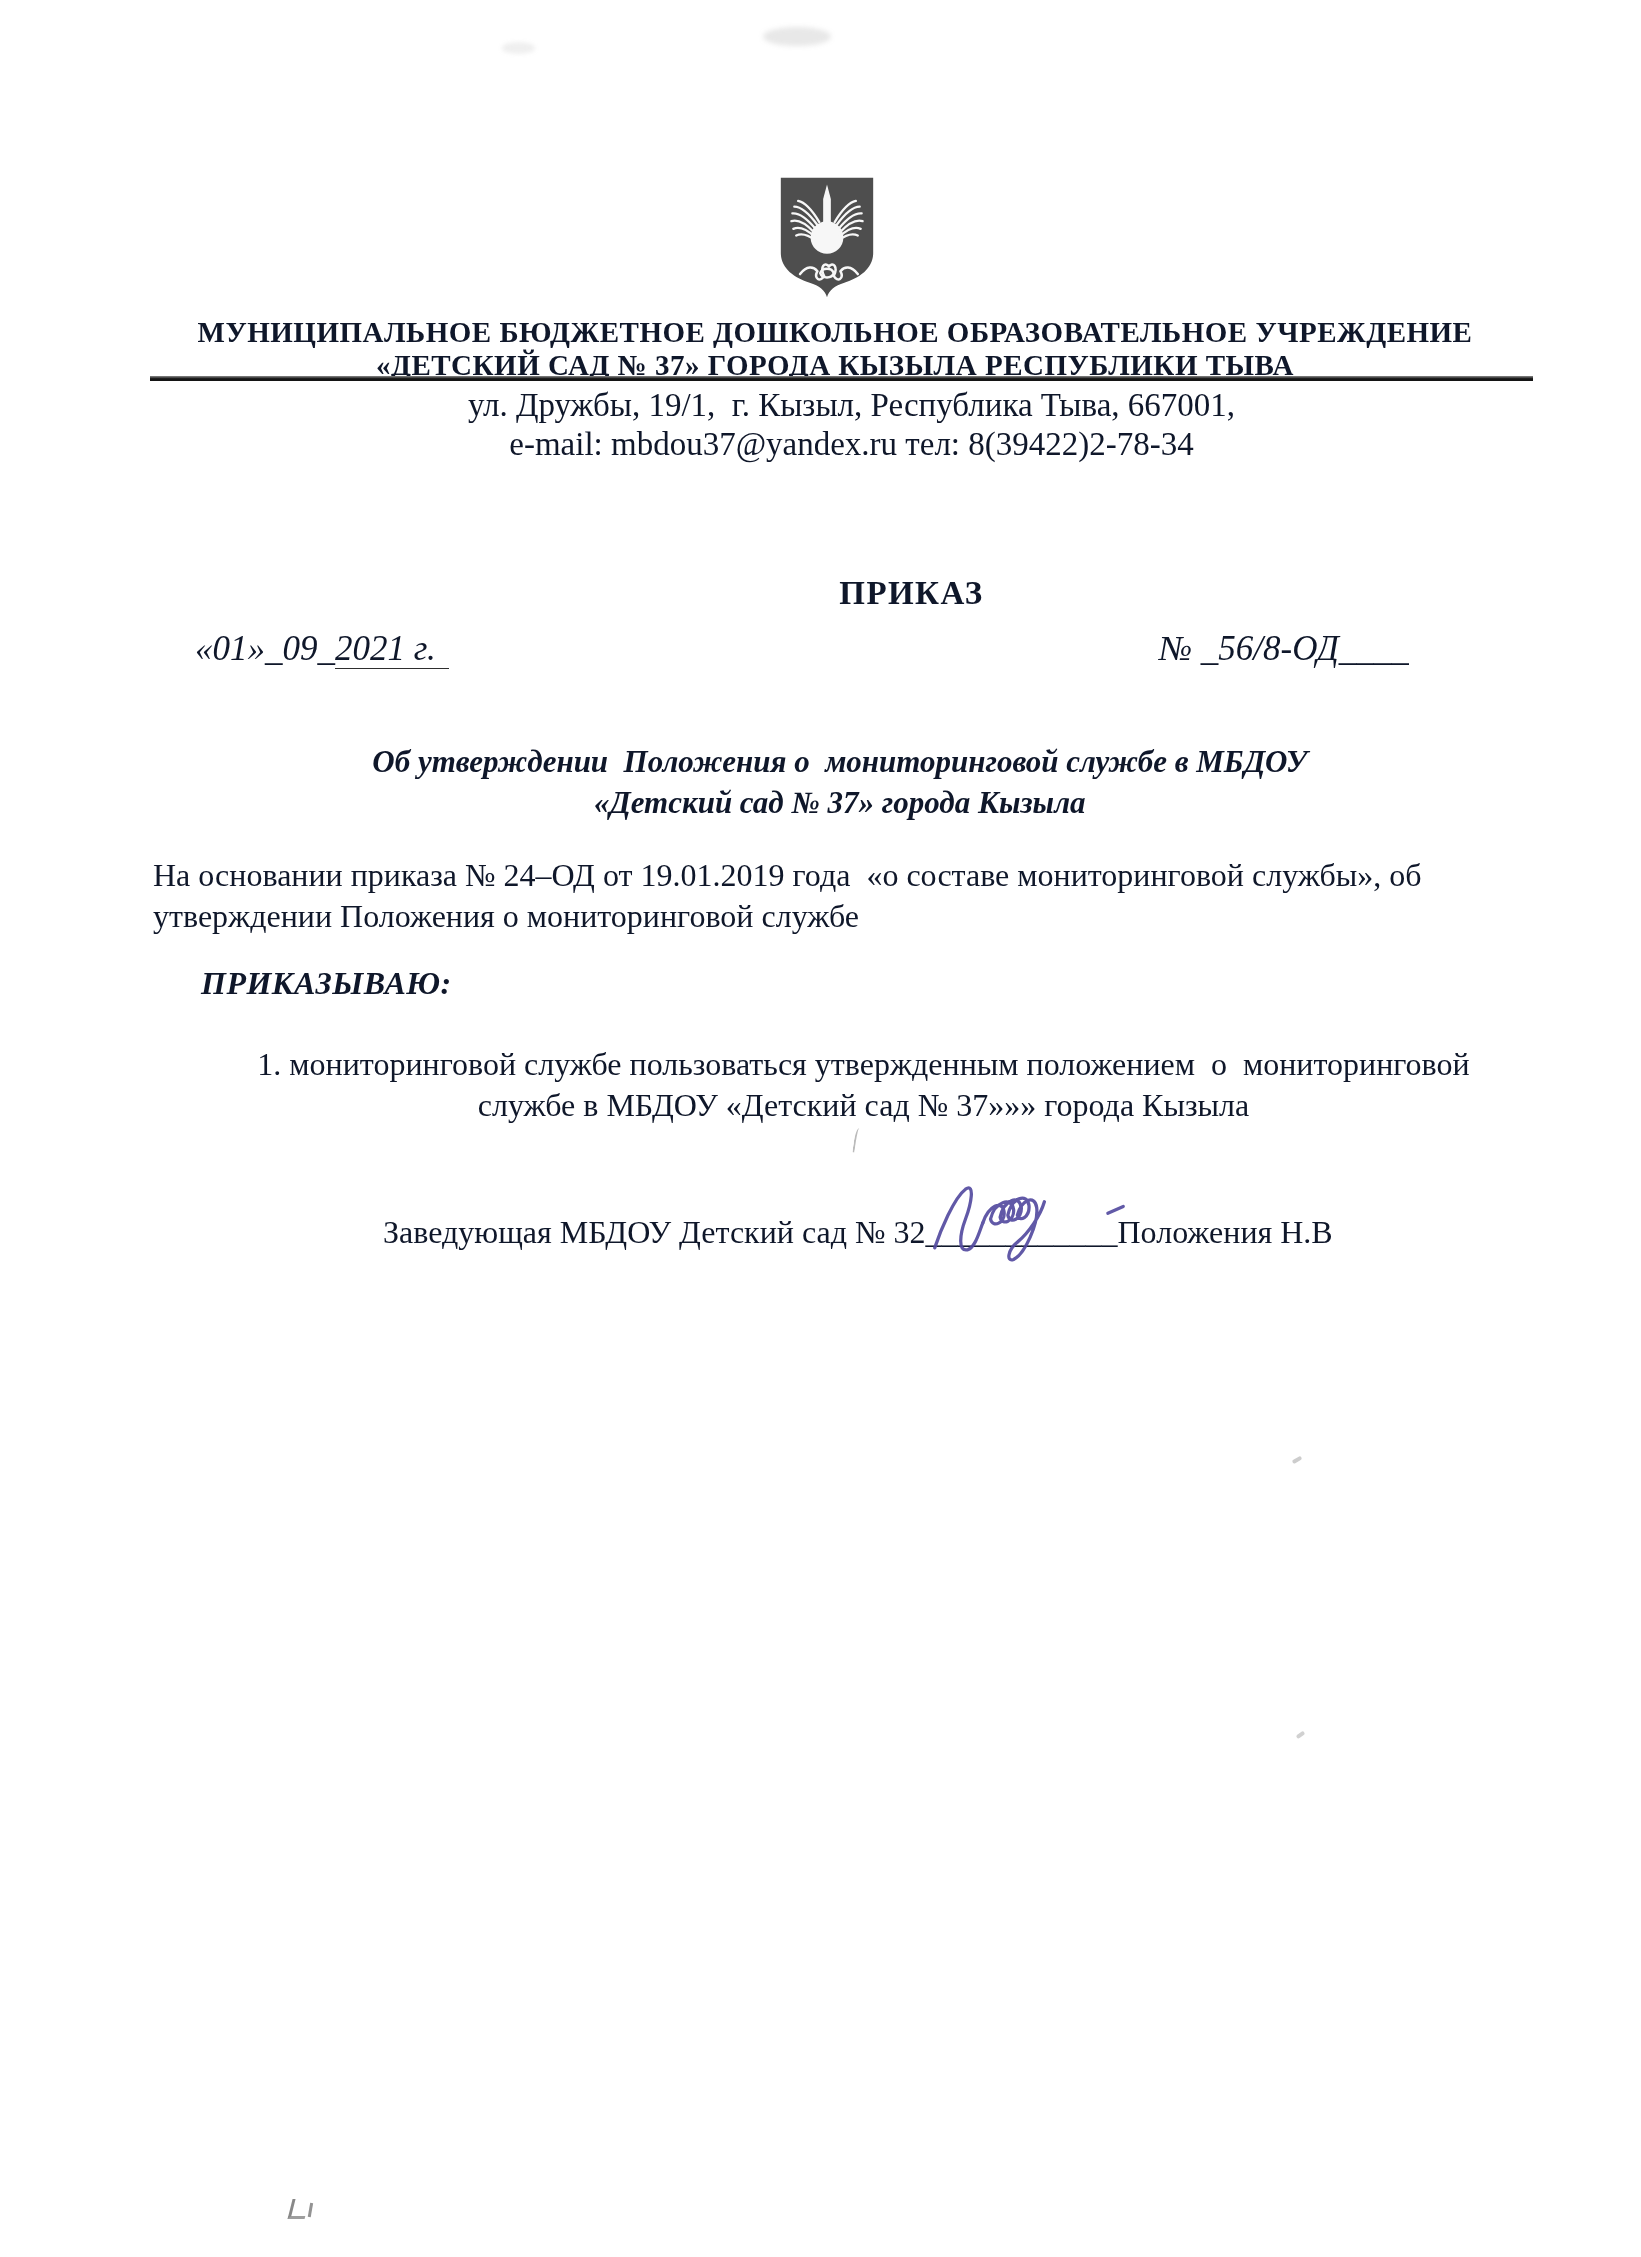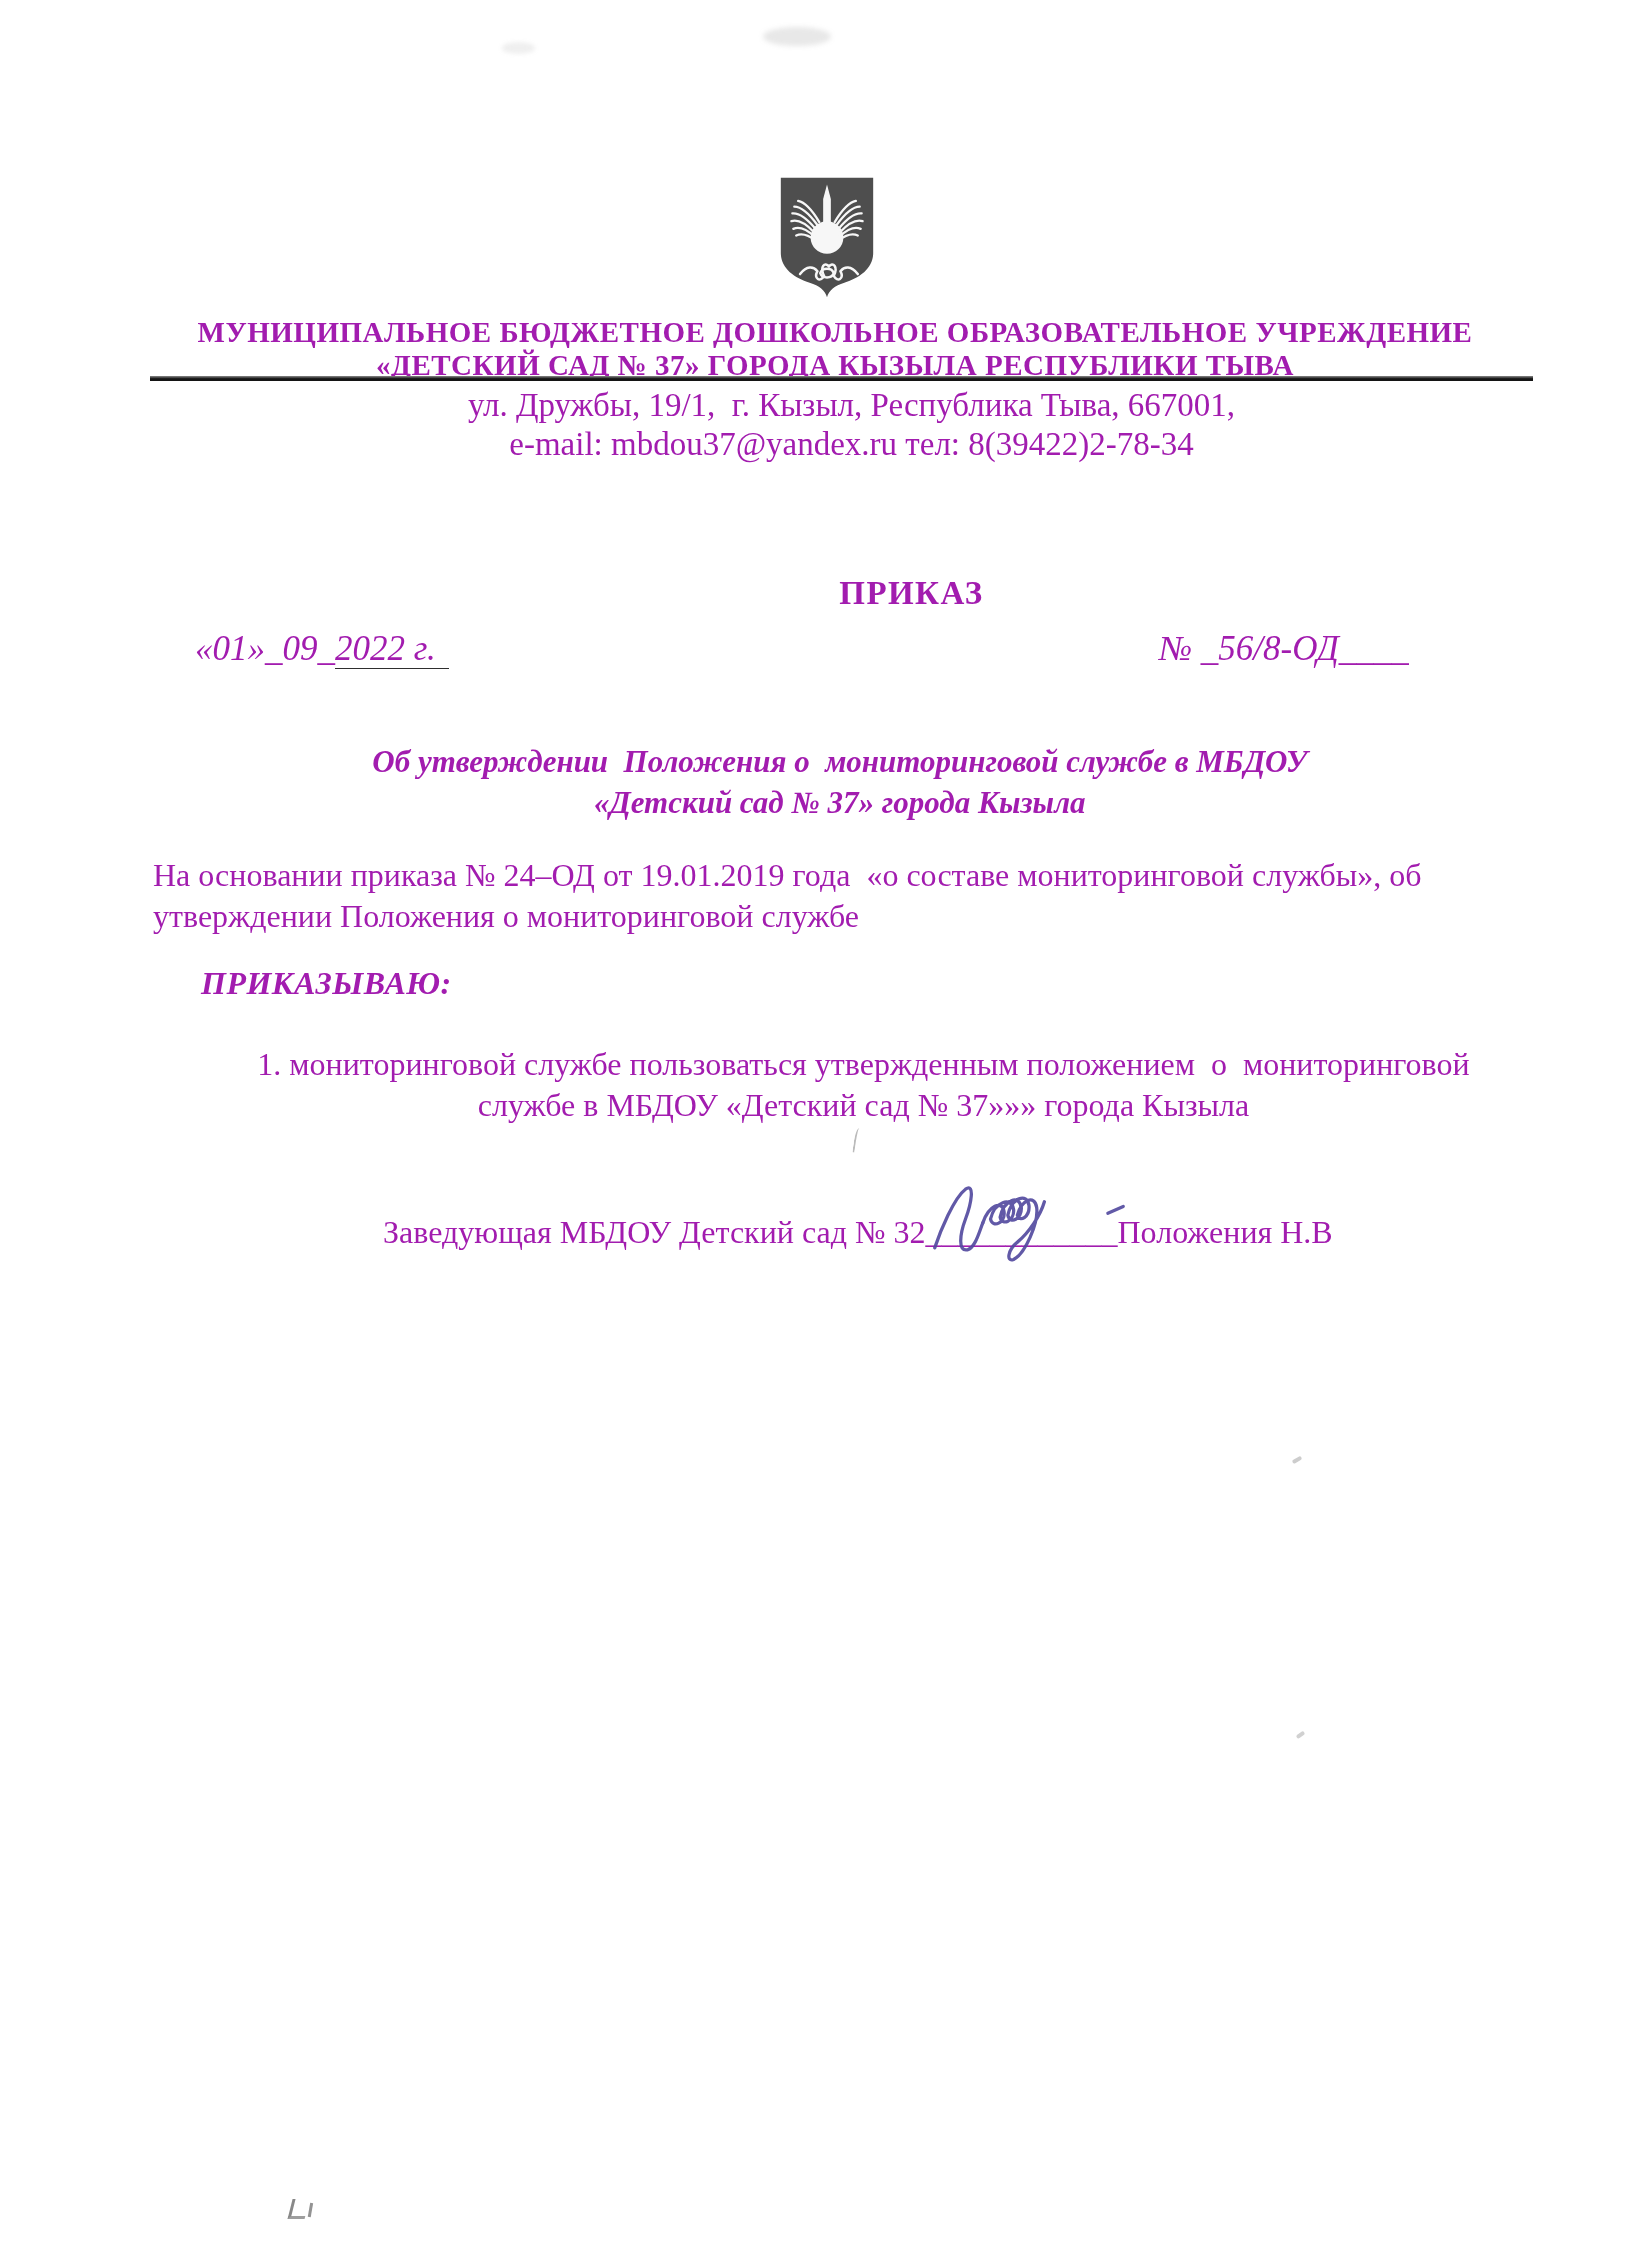--- a/index.html
+++ b/index.html
@@ -1,18 +1,18 @@
 <!DOCTYPE html>
 <html><head>
 <meta charset="utf-8">
 <style>
   html,body{margin:0;padding:0;background:#e8e8e8;}
   .page{
     position:relative;width:1641px;height:2257px;background:#ffffff;
-    font-family:"Liberation Serif","DejaVu Serif",serif;color:#a21caf;
+    font-family:"Liberation Serif","DejaVu Serif",serif;color:#0f172a;
     overflow:hidden;margin:0 auto;
   }
   .t{position:absolute;white-space:pre;}
   .org{font-size:29px;font-weight:bold;letter-spacing:0.5px;width:1641px;left:14.5px;text-align:center;}
   .addr{font-size:33px;width:1641px;left:31px;text-align:center;}
   .rule{position:absolute;left:150px;top:376px;width:1383px;height:4.8px;background:linear-gradient(#8a8a8a,#141414 55%);}
   .doctitle{font-size:33px;font-weight:bold;letter-spacing:1.4px;width:1641px;left:91px;text-align:center;}
   .dateline{font-size:35px;font-style:italic;}
   .year-ul{border-bottom:1.9px solid #2e2e2e;padding-right:13.5px;}
   .subject{font-size:31px;font-weight:bold;font-style:italic;width:1641px;left:19.3px;text-align:center;}
@@ -63,21 +63,21 @@
   <div class="t org" style="top:316px;">МУНИЦИПАЛЬНОЕ БЮДЖЕТНОЕ ДОШКОЛЬНОЕ ОБРАЗОВАТЕЛЬНОЕ УЧРЕЖДЕНИЕ</div>
   <div class="t org" style="top:349px;">«ДЕТСКИЙ САД № 37» ГОРОДА КЫЗЫЛА РЕСПУБЛИКИ ТЫВА</div>
 
   <div class="rule"></div>
 
   <div class="t addr" style="top:387px;">ул. Дружбы, 19/1,  г. Кызыл, Республика Тыва, 667001,</div>
   <div class="t addr" style="top:426px;">e-mail: mbdou37@yandex.ru тел: 8(39422)2-78-34</div>
 
   <div class="t doctitle" style="top:575px;">ПРИКАЗ</div>
 
-  <div class="t dateline" style="left:195px;top:629px;"><span>«01»</span><span>_09_</span><span class="year-ul">2022 г.</span></div>
+  <div class="t dateline" style="left:195px;top:629px;"><span>«01»</span><span>_09_</span><span class="year-ul">2021 г.</span></div>
   <div class="t dateline" style="left:1159px;top:629px;">№ _56/8-ОД____</div>
 
   <div class="t subject" style="top:744px;">Об утверждении  Положения о  мониторинговой службе в МБДОУ</div>
   <div class="t subject" style="top:785px;">«Детский сад № 37» города Кызыла</div>
 
   <div class="t bodytxt" style="left:153px;top:857px;">На основании приказа № 24–ОД от 19.01.2019 года  «о составе мониторинговой службы», об</div>
   <div class="t bodytxt" style="left:153px;top:898px;">утверждении Положения о мониторинговой службе</div>
 
   <div class="t decree" style="left:201px;top:965px;">ПРИКАЗЫВАЮ:</div>
 

